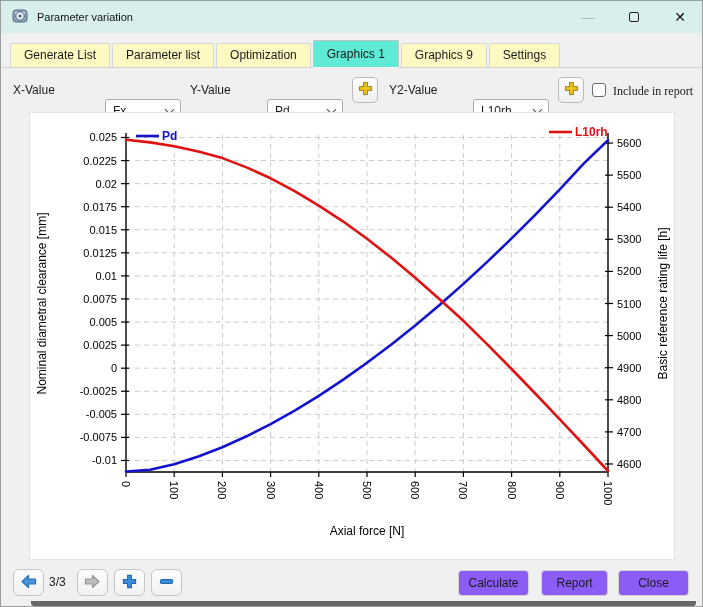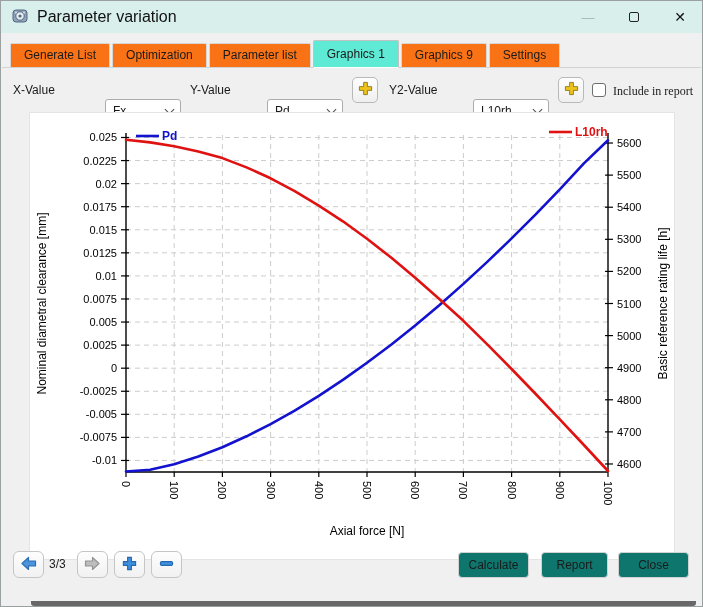--- a/index.html
+++ b/index.html
@@ -6,34 +6,34 @@
   html,body { margin:0; padding:0; background:#ffffff; }
   body { font-family:"Liberation Sans","DejaVu Sans",sans-serif; font-size:12px; color:#1a1a1a; }
 
   .window { position:relative; width:703px; height:607px; background:#f0f0f0;
             border:1px solid #9aa0a0; overflow:hidden; }
 
   
   .titlebar { position:absolute; top:0; left:0; right:0; height:32px; background:#d8efec;
               display:flex; align-items:center; padding-left:11px; }
   .titlebar .app-ico { margin-right:9px; flex:0 0 auto; }
-  .title-text { font-size:16px; color:#111; }
+  .title-text { font-size:11px; color:#111; }
   .winbtn { position:absolute; top:0; width:44px; height:32px; display:flex; align-items:center;
             justify-content:center; cursor:default; }
   .winbtn.min  { right:92px; color:#a9b4b2; font-size:13px; }
   .winbtn.max  { right:46px; }
   .winbtn.close{ right:0; font-size:14px; color:#111; }
   .maxglyph { width:10px; height:10px; border:1.2px solid #222; border-radius:2px; display:block; }
 
   
   .tabstrip { position:absolute; top:39px; left:1px; right:1px; height:28px;
               padding-left:8px; border-bottom:1px solid #d2d2d2;
               display:flex; align-items:flex-end; }
   .tab { padding:4px 13px 5px 13px; margin-right:2px; font-size:12px; color:#1a1a1a;
-         background:#f97316; border:1px solid #d6d6d6; border-bottom:none;
+         background:#fef9c3; border:1px solid #d6d6d6; border-bottom:none;
          border-radius:2px 2px 0 0; height:24px; white-space:nowrap; }
   .tab.active { background:#5eead4; border-color:#c2c2c2; height:28px; padding-top:6px;
                 margin-bottom:-1px; border-bottom:1px solid #ffffff; z-index:2; }
 
   
   .toolbar { position:absolute; top:68px; left:0; right:0; height:42px; }
   .toolbar .lbl { position:absolute; top:14px; font-size:12px; }
   .combo { position:absolute; top:78px; height:23px; background:#fff; border:1px solid #acacac;
            border-radius:3px; display:flex; align-items:center; justify-content:space-between;
            padding:0 7px; font-size:12px; }
@@ -45,26 +45,26 @@
   .checkbox { position:absolute; top:14px; width:14px; height:14px; background:#fff;
               border:1px solid #6e6e6e; border-radius:3px; }
   .cb-label { position:absolute; top:15px; font-size:12px;font-family:Liberation Serif, serif; }
 
   
   .panel { position:absolute; top:111px; left:28px; width:646px; height:448px;
            background:#ffffff; border:1px solid #e4e4e4; }
   .panel svg { display:block; }
 
   
-  .footer { position:absolute; left:0; right:0; bottom:18px; height:47px; }
+  .footer { position:absolute; left:0; right:0; bottom:0; height:47px; }
   .navbtn { position:absolute; top:10px; width:31px; height:27px;
             background:linear-gradient(#fefefe,#f1f1f1); border:1px solid #c5c5c5;
             border-radius:6px; display:flex; align-items:center; justify-content:center; }
   .pagenum { position:absolute; top:16px; left:48px; font-size:12px; }
-  .btn { position:absolute; top:11px; height:26px; background:#0f766e; border:1px solid #d2d2d2;
+  .btn { position:absolute; top:11px; height:26px; background:#8b5cf6; border:1px solid #d2d2d2;
          border-radius:4px; font-size:12px; display:flex; align-items:center; justify-content:center; }
   .shadow { position:absolute; left:30px; right:6px; bottom:0; height:5px; background:#686868;
             border-radius:0 0 3px 3px; }
 </style>
 </head>
 <body>
 
 <div class="window">
 
   <div class="titlebar">
@@ -80,22 +80,22 @@
     <span class="title-text">Parameter variation</span>
     <div class="winbtn min">—</div>
     <div class="winbtn max">
       <span class="maxglyph"></span>
     </div>
     <div class="winbtn close">✕</div>
   </div>
 
   <div class="tabstrip" id="tabstrip">
       <div class="tab">Generate List</div>
+      <div class="tab">Parameter list</div>
       <div class="tab">Optimization</div>
-      <div class="tab">Parameter list</div>
       <div class="tab active">Graphics 1</div>
       <div class="tab">Graphics 9</div>
       <div class="tab">Settings</div>
     </div>
 
   <div class="toolbar">
     <span class="lbl" style="left:12px">X-Value</span>
     <div class="combo" style="left:104px; width:76px">
       <span>Fx</span>
       <span class="chev"></span>

